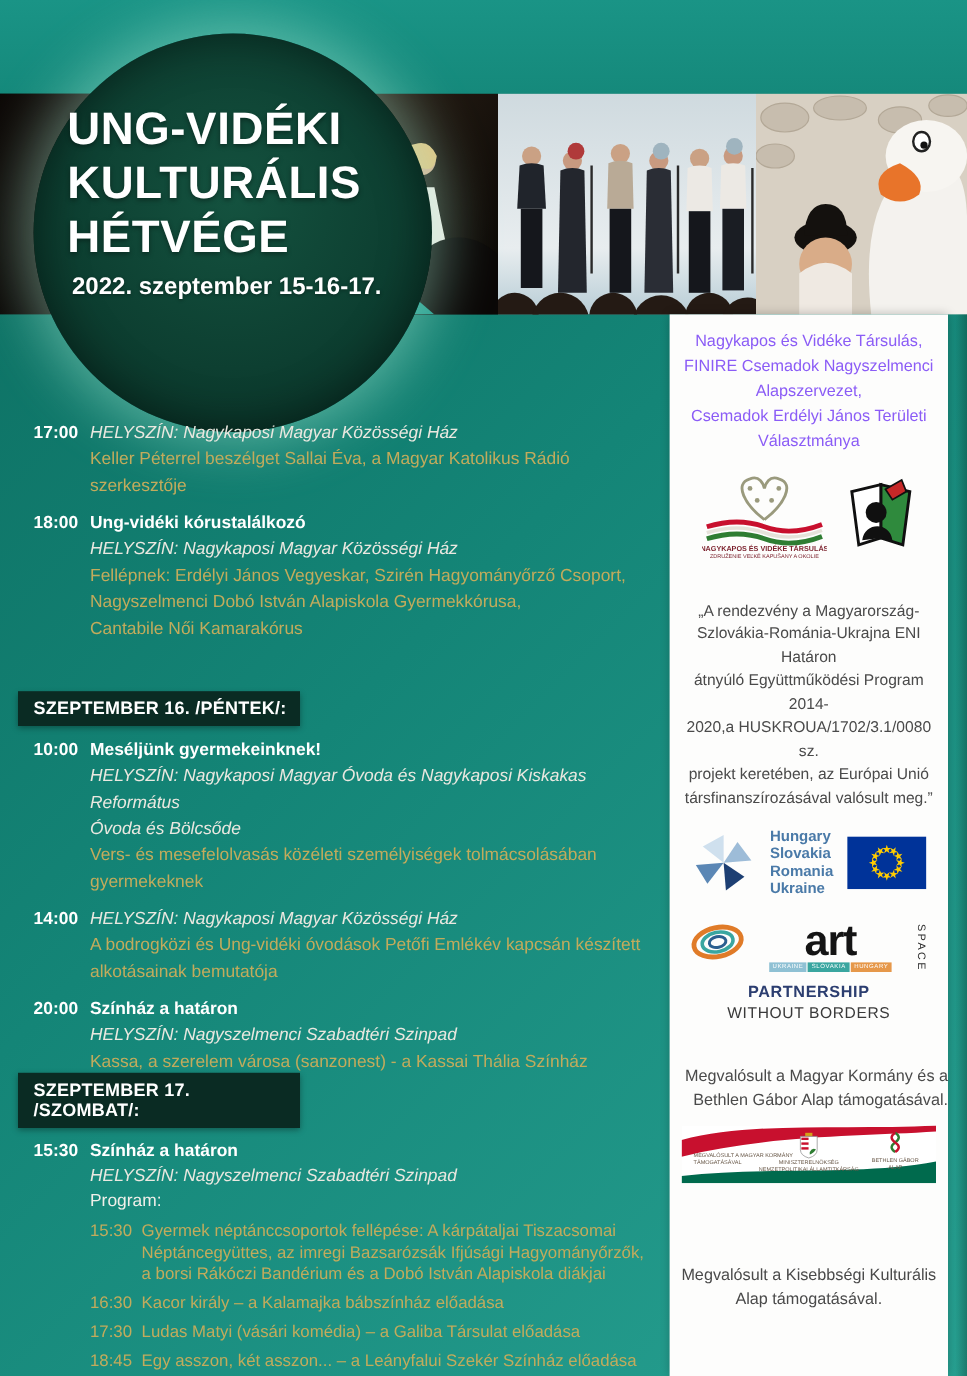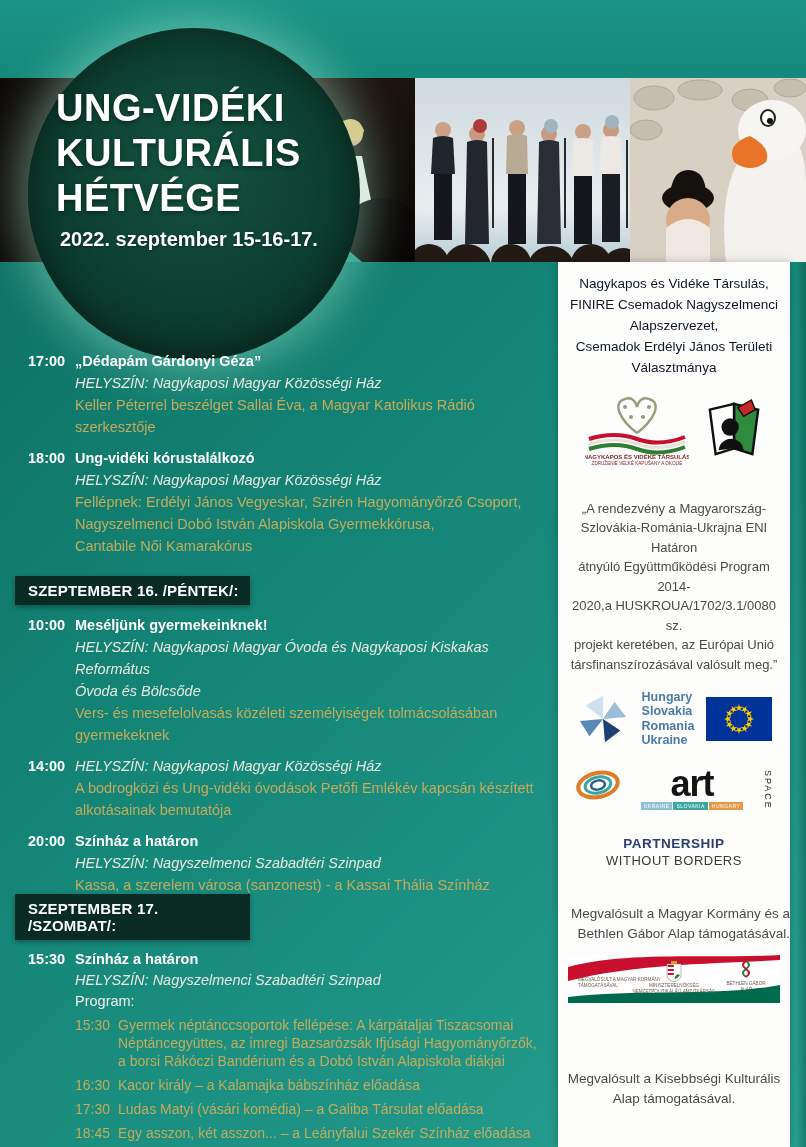--- a/index.html
+++ b/index.html
@@ -42,30 +42,30 @@
   .prog-label{color:#f0efe9;}
   .subitem{display:grid;grid-template-columns:43px 1fr;margin-bottom:6px;
     font-size:14px;line-height:18px;color:#c2ab5c;}
   .subitem .stime{color:#c2ab5c;}
   
   .panel{position:absolute;left:558px;top:262px;width:232px;height:885px;background:#fdfdfc;
     box-shadow:0 0 8px rgba(0,0,0,0.25);text-align:center;color:#4c4c4c;overflow:hidden;}
   .right-edge{position:absolute;right:0;top:262px;width:10px;height:885px;
     background:linear-gradient(90deg,rgba(4,50,40,0) 0%,rgba(4,50,40,0.35) 100%);}
   .p-label{font-size:14px;margin-top:18px;color:#555;}
-  .p-orgs{font-size:13.5px;line-height:1.55;margin-top:12px;color:#0f172a;}
+  .p-orgs{font-size:13.5px;line-height:1.55;margin-top:12px;color:#8b5cf6;}
   .logo-row{display:flex;justify-content:center;align-items:center;gap:16px;margin-top:12px;}
   .eu-quote{font-size:13px;line-height:1.5;margin-top:34px;color:#4a4a4a;padding:0 6px;}
   .hsru-labels{font-size:12.5px;font-weight:bold;color:#4a7aa8;line-height:1.15;text-align:left;}
   .art-block{display:flex;justify-content:center;align-items:flex-start;gap:20px;margin-top:20px;}
   .art-word{font-size:36px;font-weight:bold;color:#141414;line-height:0.9;letter-spacing:-1px;}
   .art-countries{display:flex;gap:1px;margin-top:2px;}
   .art-countries span{font-size:5px;color:#fff;padding:1px 3px;letter-spacing:0.5px;}
   .art-space{writing-mode:vertical-rl;font-size:9px;letter-spacing:2px;color:#2b2b2b;margin-top:2px;}
-  .partnership1{font-size:13.5px;font-weight:bold;color:#2c3e70;margin-top:26px;letter-spacing:0.5px;}
+  .partnership1{font-size:13.5px;font-weight:bold;color:#2c3e70;margin-top:9px;letter-spacing:0.5px;}
   .partnership2{font-size:13px;color:#3a3a3a;margin-top:2px;letter-spacing:0.5px;}
   .support-text{font-size:13.5px;line-height:1.5;margin-top:36px;color:#4a4a4a;text-align:right;}
   .gov-banner{margin-top:10px;}
   .support-text2{font-size:13.5px;line-height:1.5;margin-top:62px;color:#4a4a4a;}
 </style>
 </head>
 <body>
 
 <div class="canvas">
 
@@ -167,21 +167,20 @@
   <div class="circle"></div>
   <div class="poster-title pre">UNG-VIDÉKI
 KULTURÁLIS
 HÉTVÉGE</div>
   <div class="poster-date">2022. szeptember 15-16-17.</div>
 
   <div class="section" style="top:350px;">
     <div class="event">
       <div class="time">17:00</div>
       <div class="body">
-        <div class="ev-title">„Dédapám Gárdonyi Géza”</div>
         <div class="ev-venue pre">HELYSZÍN: Nagykaposi Magyar Közösségi Ház</div>
         <div class="ev-desc pre">Keller Péterrel beszélget Sallai Éva, a Magyar Katolikus Rádió szerkesztője</div>
       </div>
     </div>
     <div class="event">
       <div class="time">18:00</div>
       <div class="body">
         <div class="ev-title">Ung-vidéki kórustalálkozó</div>
         <div class="ev-venue pre">HELYSZÍN: Nagykaposi Magyar Közösségi Ház</div>
         <div class="ev-desc pre">Fellépnek: Erdélyi János Vegyeskar, Szirén Hagyományőrző Csoport,

